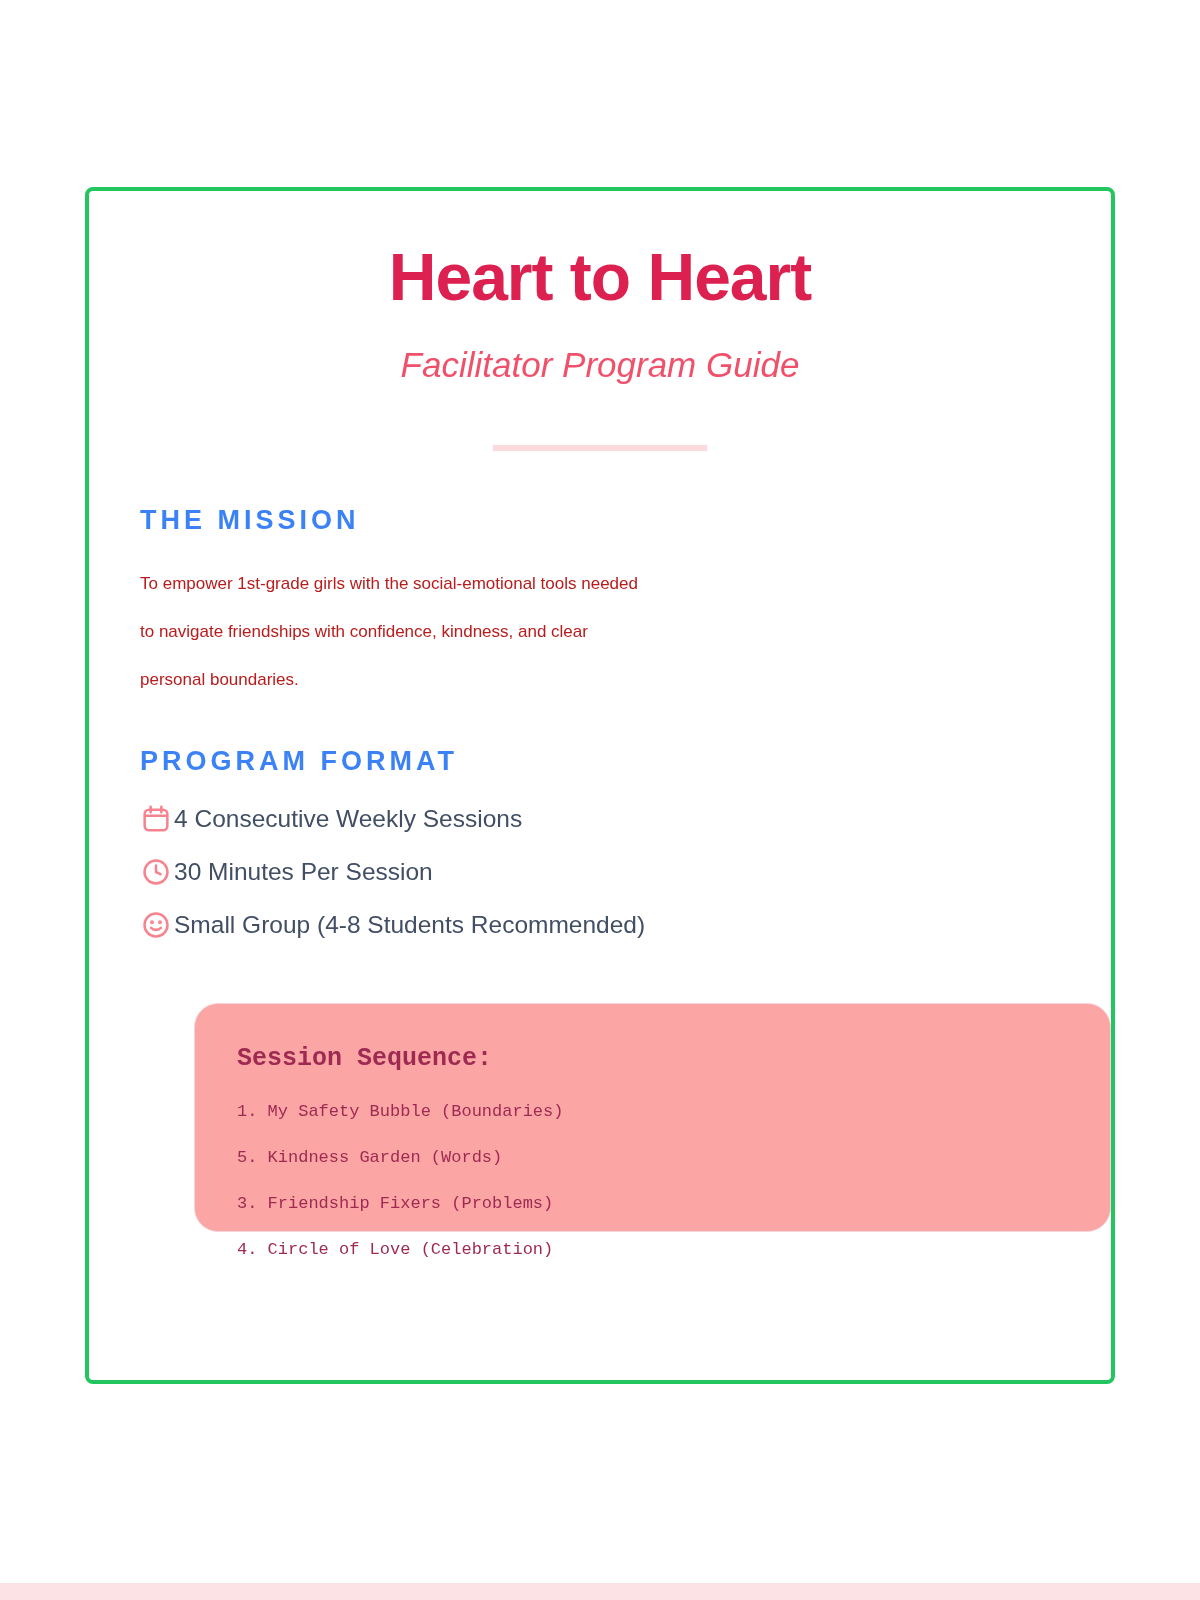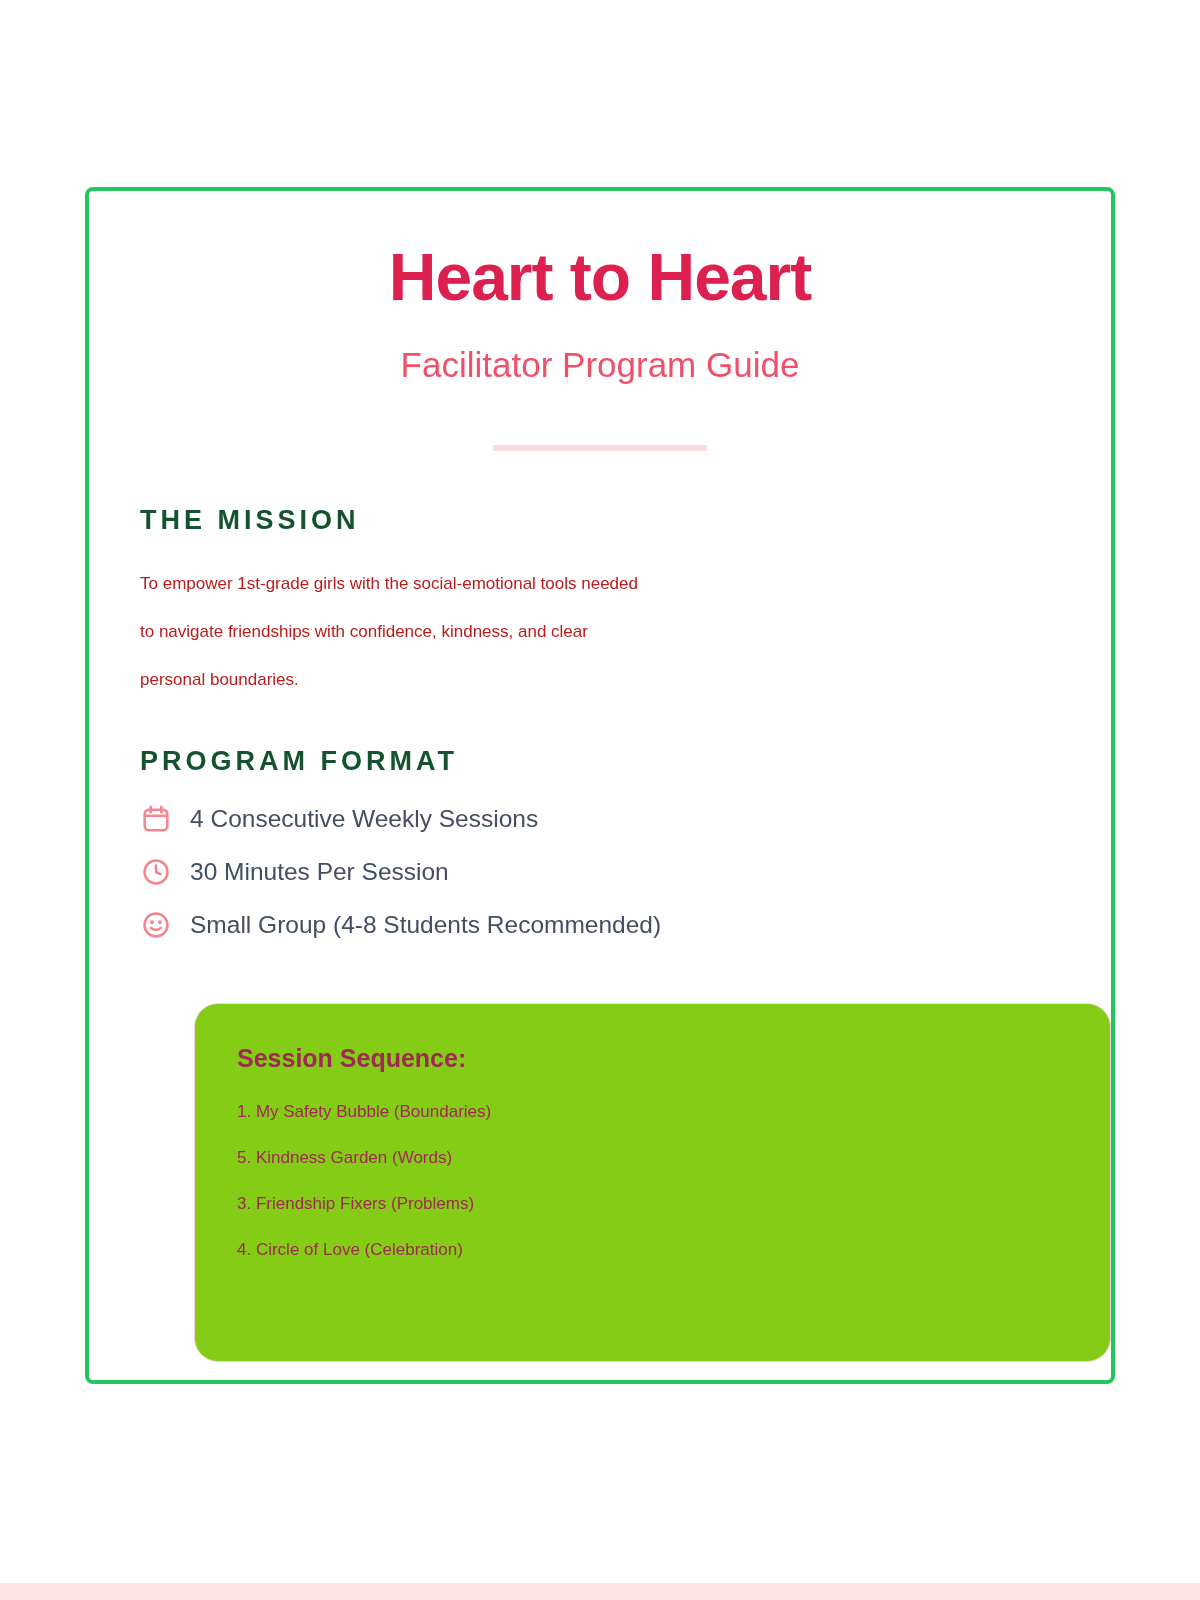--- a/index.html
+++ b/index.html
@@ -42,75 +42,77 @@
     text-align: center;
     font-size: 66px;
     font-weight: 800;
     letter-spacing: -1px;
     color: #dc2150;
   }
   .doc-subtitle {
     margin-top: 30px;
     text-align: center;
     font-size: 35px;
+    font-style: italic;
     font-weight: 500;
     color: #f0506a;
   }
   .divider {
     width: 214px;
     height: 6px;
     background: #fbd9dd;
     margin: 60px auto 0 auto;
   }
   .section-heading {
     font-size: 27px;
     font-weight: 700;
     letter-spacing: 4px;
-    color: #14532d;
+    color: #3b82f6;
   }
   .mission-heading { margin-top: 54px; }
   .mission-body {
     margin-top: 24px;
     font-size: 17px;
     line-height: 48px;
     color: #b91c1c;
     white-space: pre-line;
   }
   .format-heading { margin-top: 42px; }
   .format-list { margin-top: 26px; }
   .format-item {
     display: flex;
     align-items: center;
-    gap: 18px;
+    gap: 2px;
     height: 32px;
     margin-bottom: 21px;
   }
   .format-item .icon {
     width: 32px;
     height: 32px;
     display: inline-flex;
     align-items: center;
     justify-content: center;
     flex: 0 0 32px;
   }
   .format-item .icon svg { width: 32px; height: 32px; }
   .format-label {
     font-size: 24.5px;
     color: #414e63;
   }
   .sequence-box {
     margin-top: 62px;
     margin-left: 54px;
     width: 917px;
-    height: 359px;
+    height: 229px;
     box-sizing: border-box;
-    background: #84cc16;
+    background: #fca5a5;
     border: 1px solid #f7d4da;
     border-radius: 24px;
     padding: 40px 40px 0 42px;
+    font-family: Liberation Mono, monospace;
   }
   .sequence-heading {
     font-size: 25px;
     font-weight: 700;
     color: #9e2a52;
   }
   .sequence-list { margin-top: 26px; }
   .sequence-item {
     font-size: 17px;
     color: #9e2a52;

